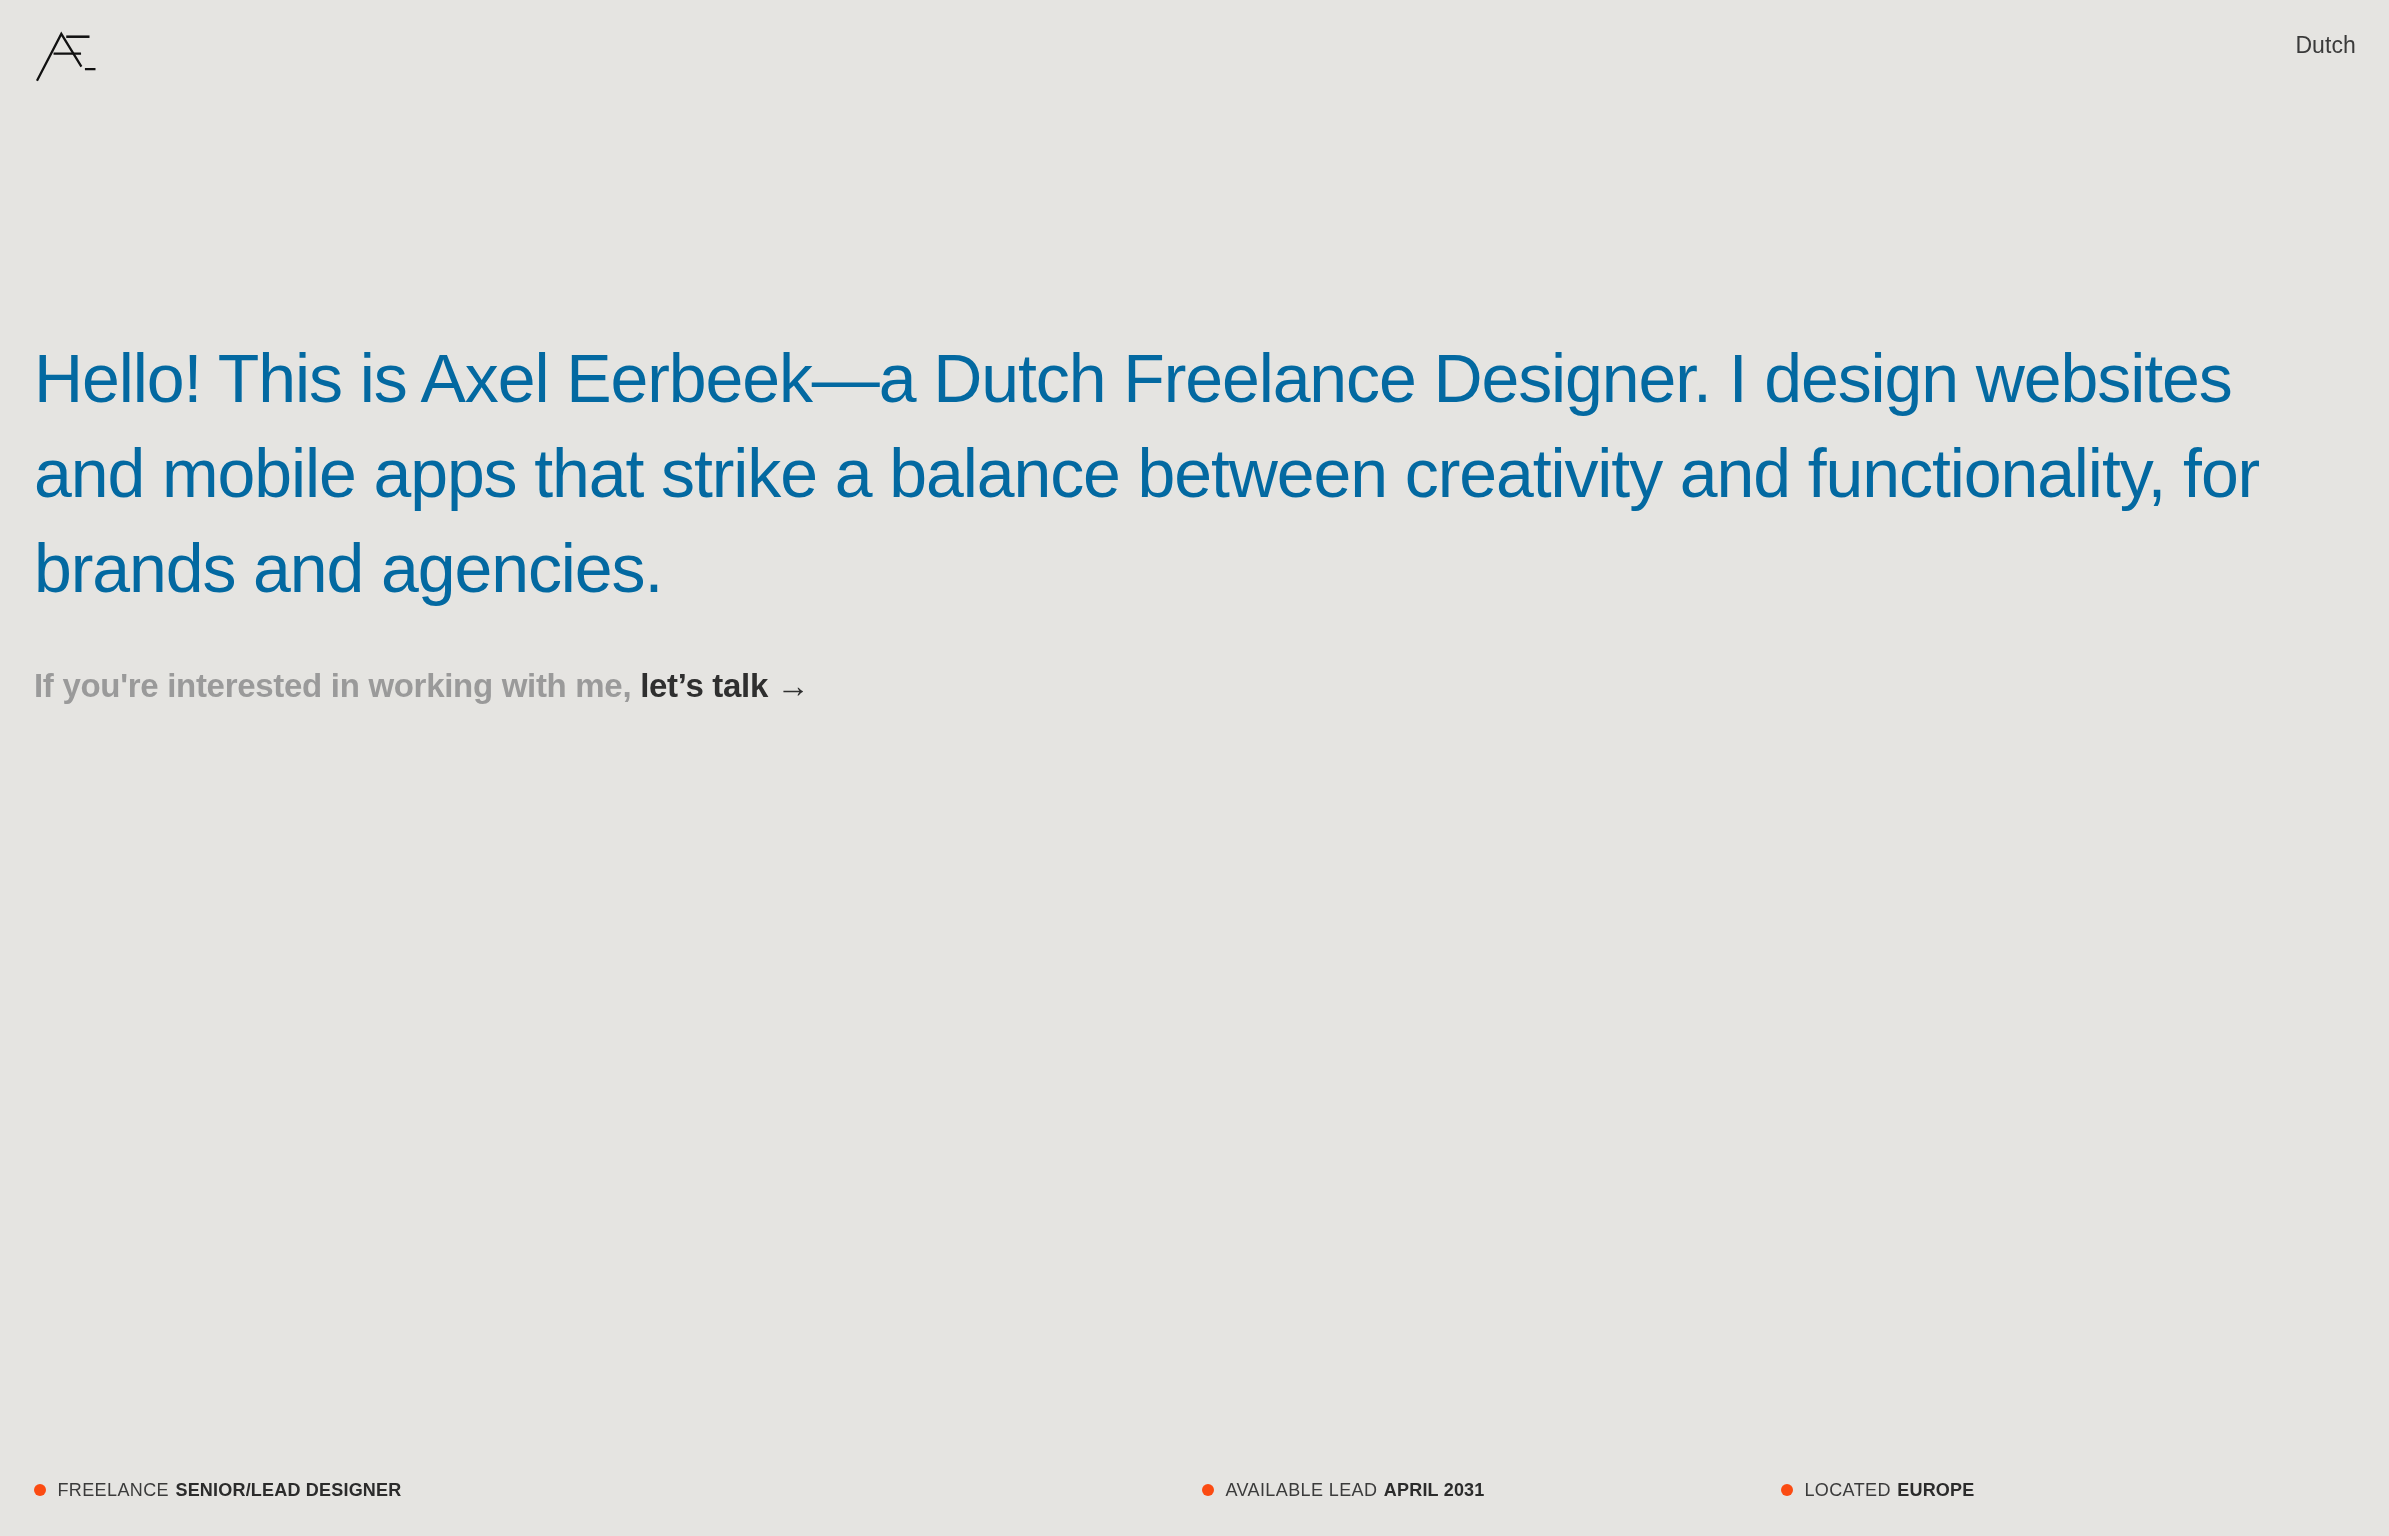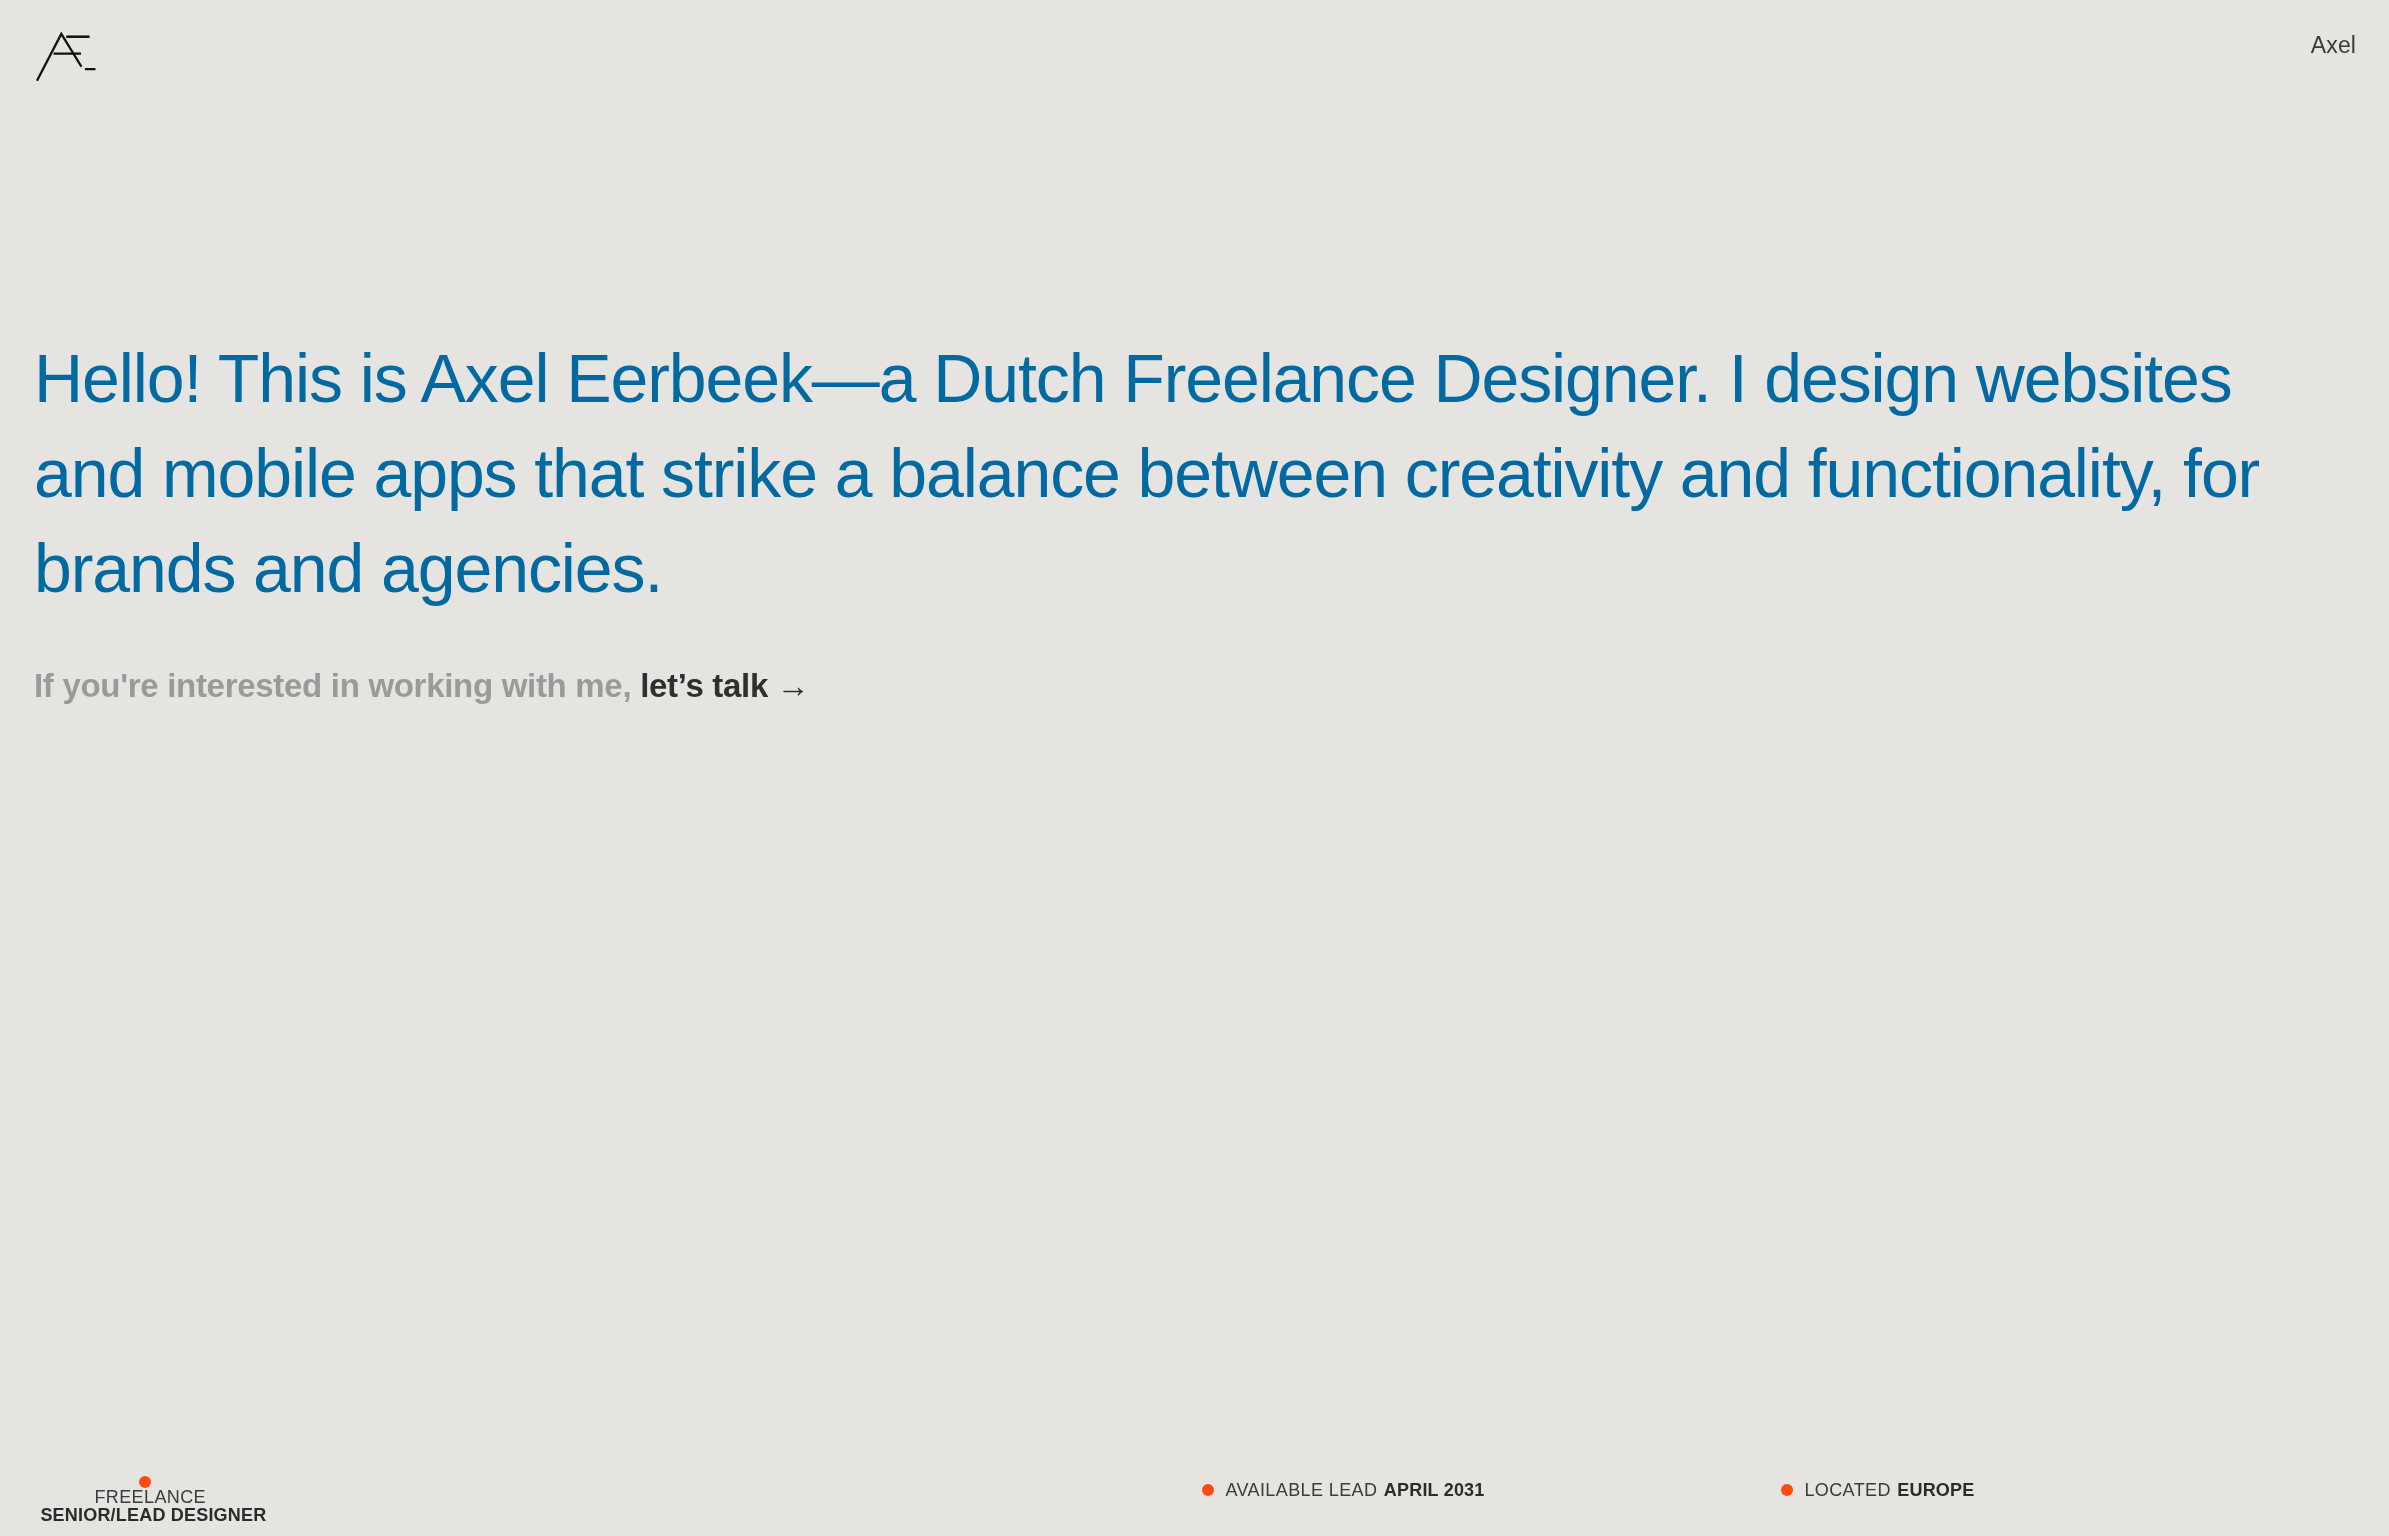--- a/index.html
+++ b/index.html
@@ -99,21 +99,21 @@
     height: 28.4px;
   }
   .status-item {
     position: absolute;
     top: 0;
     display: flex;
     align-items: center;
     height: 28.4px;
     white-space: nowrap;
   }
-  .status-item.pos-1 { left: 34px; flex-direction: column; }
+  .status-item.pos-1 { left: 34px; }
   .status-item.pos-2 { left: 1202px; }
   .status-item.pos-3 { left: 1781px; justify-content: space-between; }
 
   .status-dot {
     width: 12px;
     height: 12px;
     border-radius: 50%;
     background: #fb4b12;
     margin-right: 11.4px;
     flex: 0 0 auto;
@@ -142,21 +142,21 @@
   <a class="logo-link" href="#">
     <svg width="68" height="55" viewBox="0 0 96 78" fill="none" xmlns="http://www.w3.org/2000/svg">
       <path d="M4 72 L38.5 5.5 L67 52" stroke="#111111" stroke-width="3.2" stroke-linecap="butt" fill="none"></path>
       <line x1="45.5" y1="9.5" x2="78.5" y2="9.5" stroke="#111111" stroke-width="3.6"></line>
       <line x1="27.5" y1="33.5" x2="66.5" y2="33.5" stroke="#111111" stroke-width="3.2"></line>
       <line x1="72" y1="55.5" x2="87" y2="55.5" stroke="#111111" stroke-width="3.2"></line>
     </svg>
   </a>
 
   <nav class="nav">
-    <a class="nav-item" href="#">Axel</a>
+    <a class="nav-item" href="#">Dutch</a>
   </nav>
 
 </header>
 
 <main class="hero">
 
   <h1 class="headline">Hello! This is Axel Eerbeek—a Dutch Freelance Designer. I design websites and mobile apps that strike a balance between creativity and functionality, for brands and agencies.</h1>
 
   <p class="subline"><span>If you're interested in working with me, </span><a class="cta" href="#"><span>let’s talk</span><span class="arrow">→</span></a></p>
 

